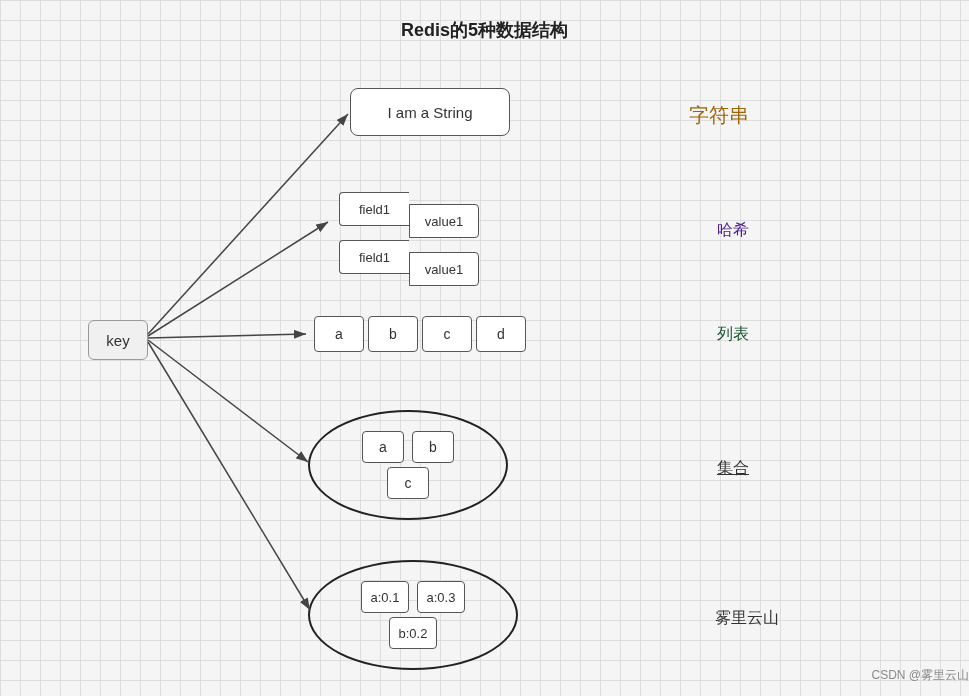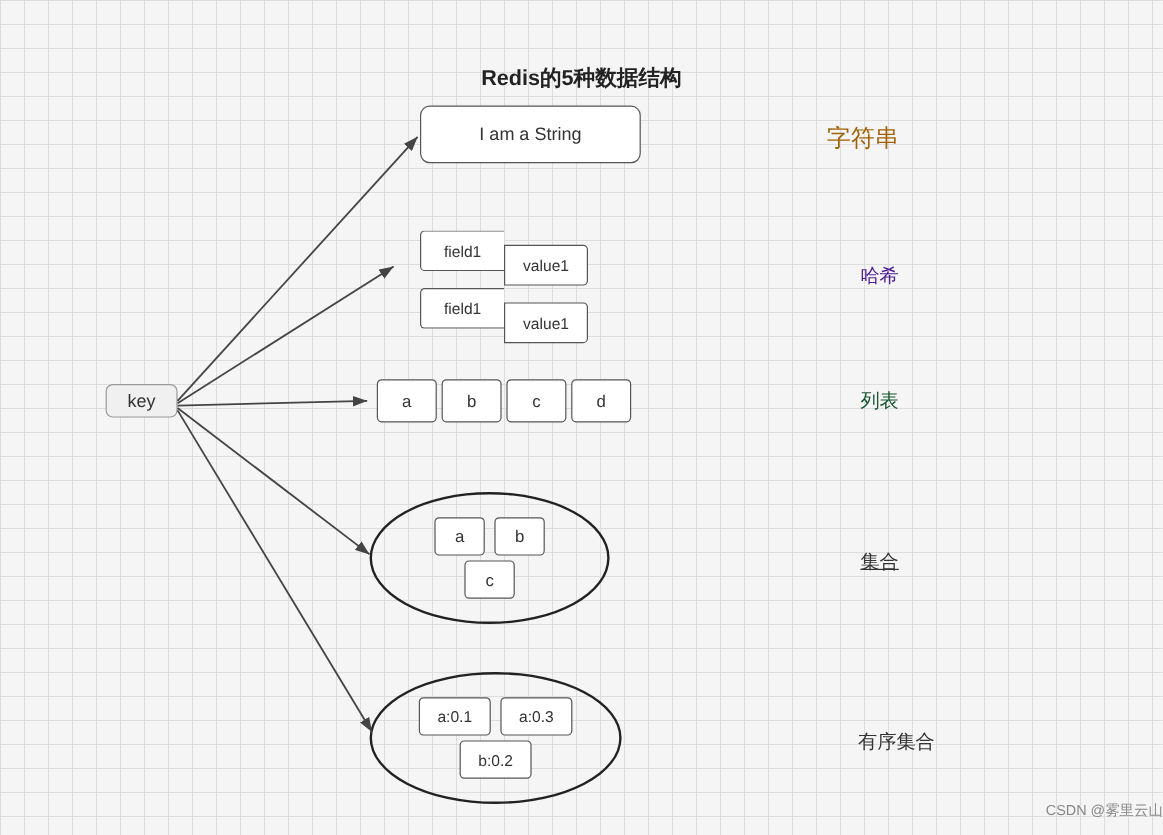--- a/index.html
+++ b/index.html
@@ -27,46 +27,45 @@
       top: 0; left: 0; right: 0; bottom: 0;
       z-index: 1;
     }
 
     .title {
       text-align: center;
       font-size: 18px;
       font-weight: bold;
       padding-top: 18px;
       color: #222;
-      margin-top: 35px;
     }
 
     
     .key-box {
       position: absolute;
       left: 88px;
       top: 320px;
       width: 60px;
-      height: 28px;
+      height: 40px;
       border: 1.5px solid #999;
       background: #f0f0f0;
       border-radius: 6px;
       display: flex;
       align-items: center;
       justify-content: center;
       font-size: 15px;
       color: #333;
     }
 
     
     .string-box {
       position: absolute;
       left: 350px;
       top: 88px;
-      width: 184px;
+      width: 160px;
       height: 48px;
       border: 1.5px solid #555;
       background: #fff;
       border-radius: 8px;
       display: flex;
       align-items: center;
       justify-content: center;
       font-size: 15px;
       color: #333;
     }
@@ -75,21 +74,21 @@
       position: absolute;
       right: 220px;
       top: 102px;
       font-size: 20px;
       color: #a16207;
     }
 
     
     .hash-container {
       position: absolute;
-      left: 350px;
+      left: 339px;
       top: 192px;
     }
 
     .hash-row {
       display: flex;
       margin-bottom: 2px;
     }
 
     .hash-cell {
       width: 70px;
@@ -210,21 +209,21 @@
       justify-content: center;
       gap: 4px;
     }
 
     .zset-row {
       display: flex;
       gap: 8px;
     }
 
     .zset-cell {
-      width: 60px;
+      width: 48px;
       height: 32px;
       border: 1.5px solid #555;
       background: #fff;
       border-radius: 4px;
       display: flex;
       align-items: center;
       justify-content: center;
       font-size: 13px;
       color: #333;
     }
@@ -305,21 +304,21 @@
 
   <div class="zset-ellipse">
     <div class="zset-row">
       <div class="zset-cell">a:0.1</div>
       <div class="zset-cell">a:0.3</div>
     </div>
     <div class="zset-row">
       <div class="zset-cell">b:0.2</div>
     </div>
   </div>
-  <div class="zset-label">有序集合</div>
+  <div class="zset-label">雾里云山</div>
 
   <svg class="arrows-svg">
     <defs>
       <marker id="arrowhead" markerWidth="8" markerHeight="6" refX="8" refY="3" orient="auto">
         <polygon points="0 0, 8 3, 0 6" fill="#444"></polygon>
       </marker>
     </defs>
 
     <line x1="148" y1="334" x2="348" y2="114" stroke="#444" stroke-width="1.5" marker-end="url(#arrowhead)"></line>
 

